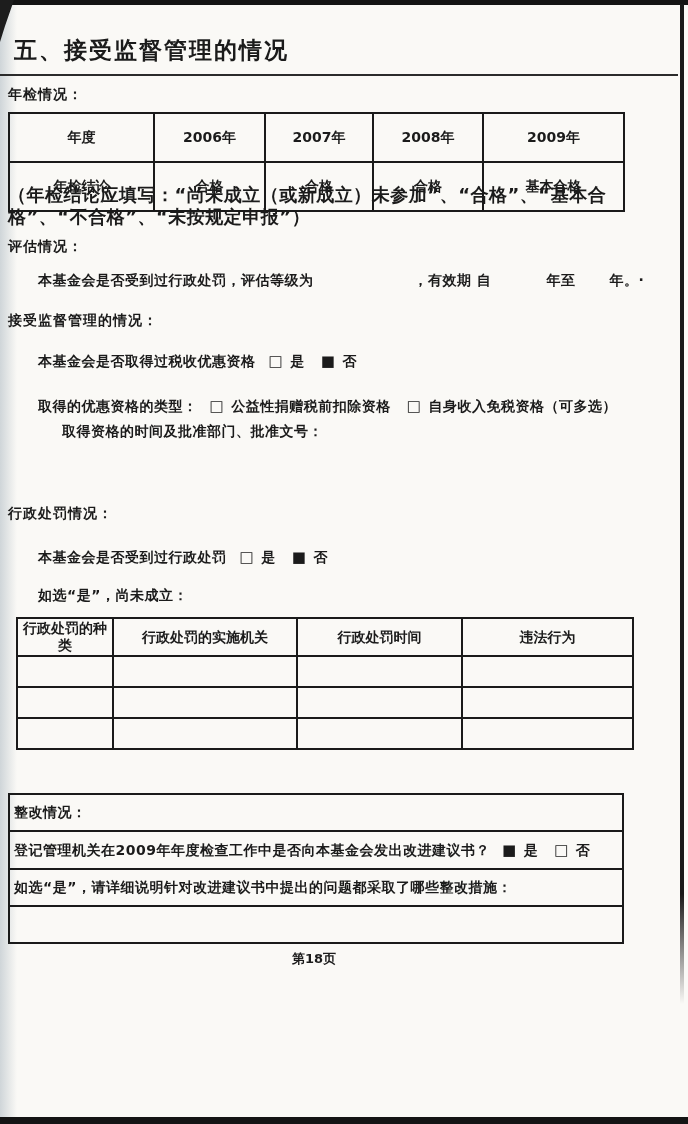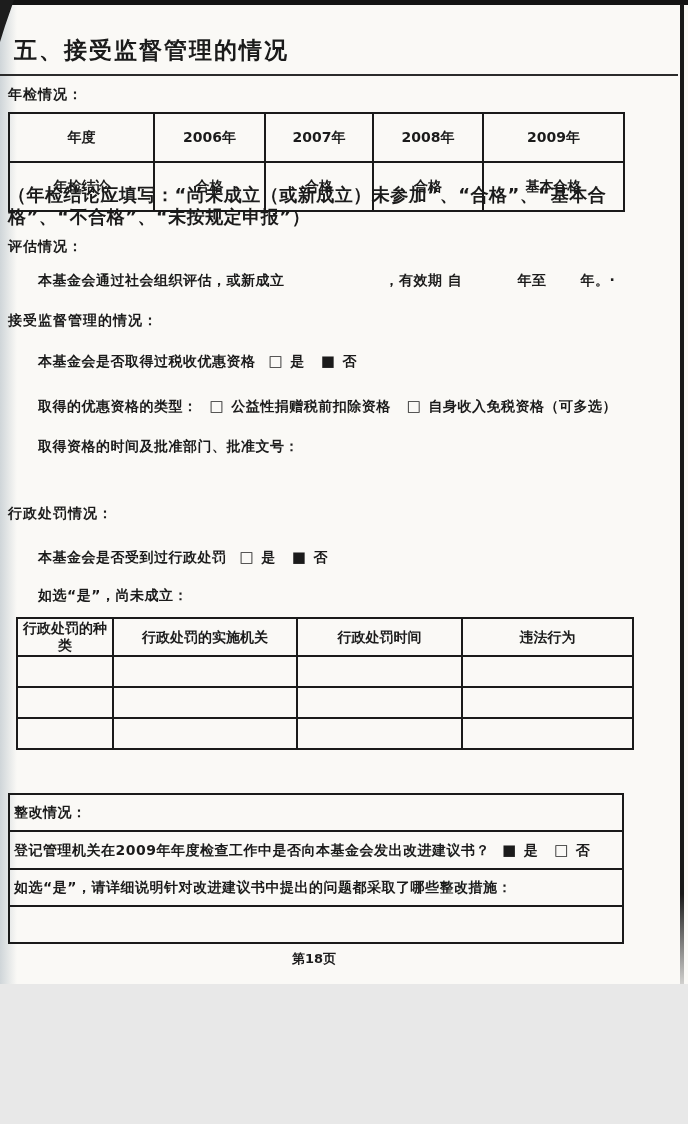--- a/index.html
+++ b/index.html
@@ -1,17 +1,17 @@
 <!DOCTYPE html>
 <html><head>
 <meta charset="utf-8">
 <style>
   html,body{margin:0;padding:0;background:#e8e8e8;}
   #page{
-    position:relative;width:688px;height:984px;margin:0 auto;
+    position:relative;width:688px;height:1124px;margin:0 auto;
     background:#faf9f6;overflow:hidden;
     font-family:"DejaVu Sans","Liberation Sans",sans-serif;
     color:#1b1b1b;font-weight:700;
   }
   
   .bar-top{position:absolute;left:0;top:0;width:688px;height:5px;background:#141414;}
   .bar-bottom{position:absolute;left:0;top:1117px;width:688px;height:7px;background:#141414;}
   .line-right{position:absolute;left:680px;top:4px;width:4px;height:1010px;
     background:linear-gradient(to bottom,#191919 0px,#191919 890px,rgba(25,25,25,0) 1000px);}
   .band-left{position:absolute;left:0;top:0;width:17px;height:1124px;
@@ -34,21 +34,21 @@
   .t2{position:absolute;left:16px;top:617px;width:616px;border-radius:25px;}
   .t2 th,.t2 td{border:2px solid #1a1a1a;text-align:center;font-size:14px;font-weight:700;padding:0;}
   .t2 th{height:36px;line-height:17px;}
   .t2 td{height:29px;}
   
   .note{position:absolute;left:8px;top:184px;width:666px;font-size:18px;line-height:22px;letter-spacing:0.5px;}
   .bodyline{position:absolute;left:38px;font-size:14px;white-space:nowrap;letter-spacing:0.5px;}
   .eval-line{top:272px;}
   .tax-q{top:352px;}
   .tax-types{top:397px;}
-  .tax-approval{top:438px;}
+  .tax-approval{top:423px;margin-left:24px;}
   .pen-q{top:548px;text-align:center;}
   .pen-hint{top:587px;}
   .g100{display:inline-block;width:100px;}
   .g55{display:inline-block;width:55px;}
   .g34{display:inline-block;width:34px;}
   .cb{margin-left:13px;margin-right:7px;font-size:15px;}
   .cb2{margin-left:16px;margin-right:7px;font-size:15px;}
   .cbt{margin-left:12px;margin-right:7px;font-size:15px;}
   
   .rect-box{position:absolute;left:8px;top:793px;width:612px;border:2px solid #1a1a1a;}
@@ -96,21 +96,21 @@
         <td>合格</td>
         <td>基本合格</td>
       </tr>
     </tbody>
   </table>
 
   <div class="note">（年检结论应填写：“尚未成立（或新成立）未参加”、“合格”、“基本合格”、“不合格”、“未按规定申报”）</div>
 
   <div class="lbl lbl-eval">评估情况：</div>
   <div class="bodyline eval-line">
-    <span>本基金会通过社会组织评估，或新成立</span><span class="g100"></span><span>，有效期 自</span><span class="g55"></span><span>年至</span><span class="g34"></span><span>年。·</span>
+    <span>本基金会是否受到过行政处罚，评估等级为</span><span class="g100"></span><span>，有效期 自</span><span class="g55"></span><span>年至</span><span class="g34"></span><span>年。·</span>
   </div>
 
   <div class="lbl lbl-tax">接受监督管理的情况：</div>
   <div class="bodyline tax-q">
     <span>本基金会是否取得过税收优惠资格</span><span class="cb">□</span><span>是</span><span class="cb2">■</span><span>否</span>
   </div>
   <div class="bodyline tax-types">
     <span>取得的优惠资格的类型：</span><span class="cbt">□</span><span>公益性捐赠税前扣除资格</span><span class="cb2">□</span><span>自身收入免税资格（可多选）</span>
   </div>
   <div class="bodyline tax-approval">取得资格的时间及批准部门、批准文号：</div>

